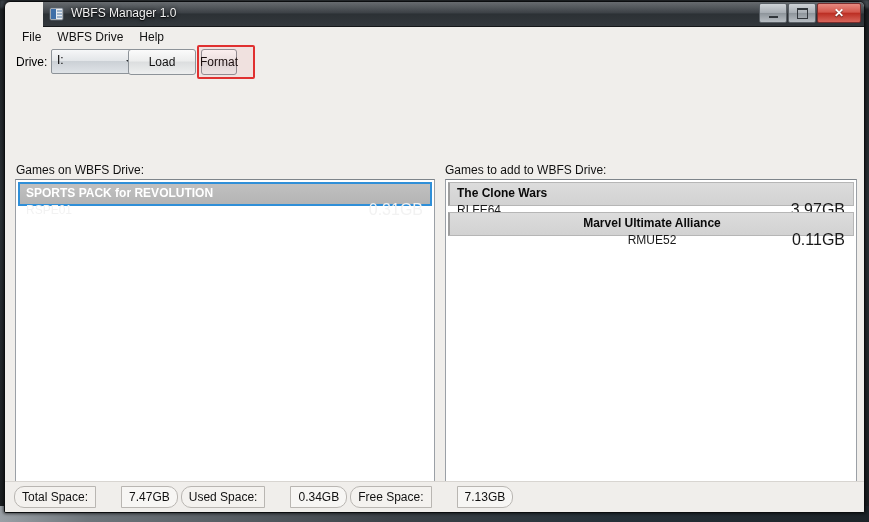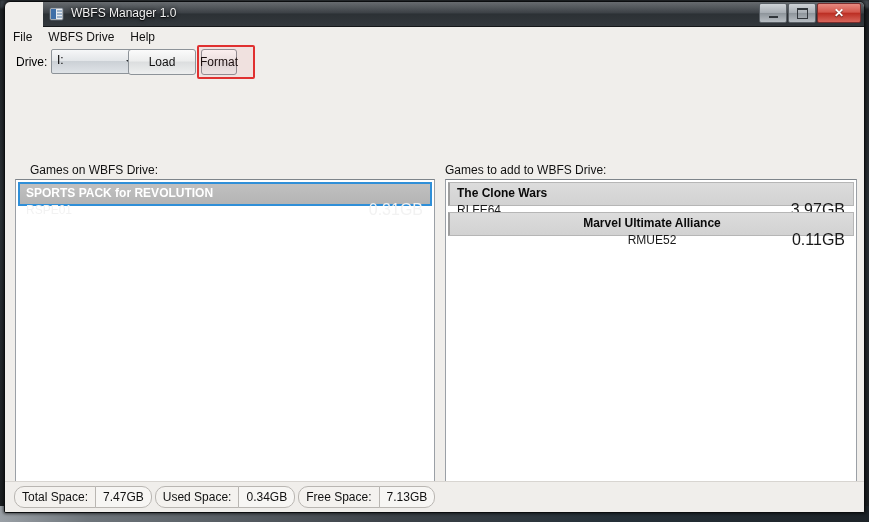--- a/index.html
+++ b/index.html
@@ -96,21 +96,21 @@
     text-shadow:0 1px 1px rgba(0,0,0,.55);
     font-family:"Liberation Sans",sans-serif;
   }
 
   
   #menubar {
     height: 19px;
     background: #f0eeeb;
     display: flex;
     align-items: center;
-    padding-left: 0;
+    padding-left: 9px;
     gap: 0;
   }
   .menu-item {
     padding: 2px 8px;
     font-size: 12px;
     color: #111;
     cursor: default;
     white-space: nowrap;
   }
 
@@ -254,21 +254,21 @@
     display: flex; align-items: center;
     font-size: 12px;
     color: #111;
     border: 1px solid #b9b6b2;
     background: #f4f2ef;
     white-space: nowrap;
     margin-right: -1px;
   }
   .status-cell.lead  { border-radius: 10px 0 0 10px; }
   .status-cell.tail  { border-radius: 0 10px 10px 0; margin-right: 3px; }
-  .status-cell.value { background:#f7f6f4; }
+  .status-cell.value { background:#f7f6f4;margin-left:26px; }
 </style>
 </head>
 <body>
 
 <div id="desktop">
   <div class="bg-blur-a"></div>
   <div class="bg-blur-b"></div>
 
   <div id="window">
 
@@ -314,21 +314,21 @@
         <span class="combo-arrow"></span>
       </div>
 
       <div class="tbtn" id="btn-load">Load</div>
       <div class="tbtn" id="btn-format">Format</div>
       <div id="format-highlight"></div>
     </div>
 
     <div id="panels">
 
-      <div class="panel-label" style="left:25px; top:83px;">Games on WBFS Drive:</div>
+      <div class="panel-label" style="left:11px; top:83px;">Games on WBFS Drive:</div>
       <div class="panel-label" style="left:440px; top:83px;">Games to add to WBFS Drive:</div>
 
       <div class="listbox" id="left-list">
         <div class="game-row selected">
           <div class="game-title">SPORTS PACK for REVOLUTION</div>
           <div class="game-sub">
             <span>RSPE01</span>
             <span class="game-size">0.31GB</span>
           </div>
         </div>

